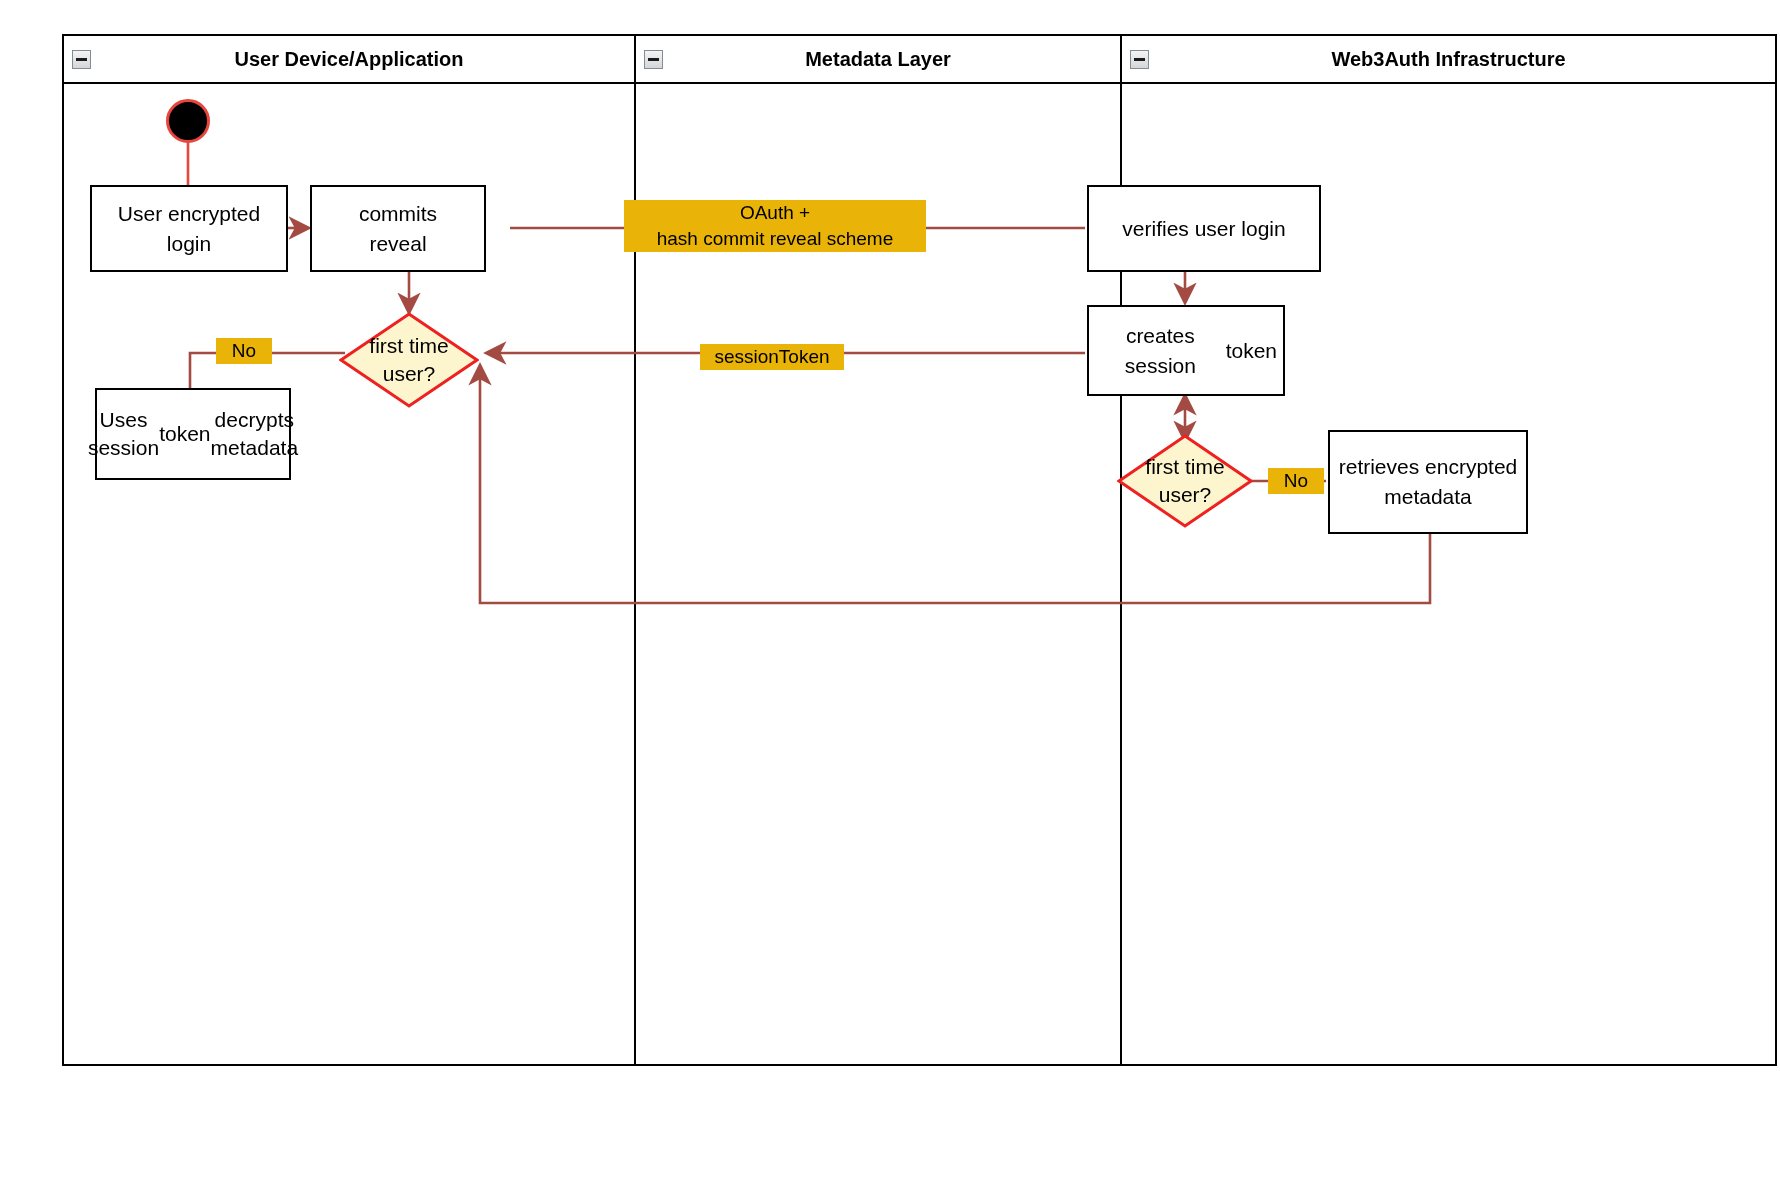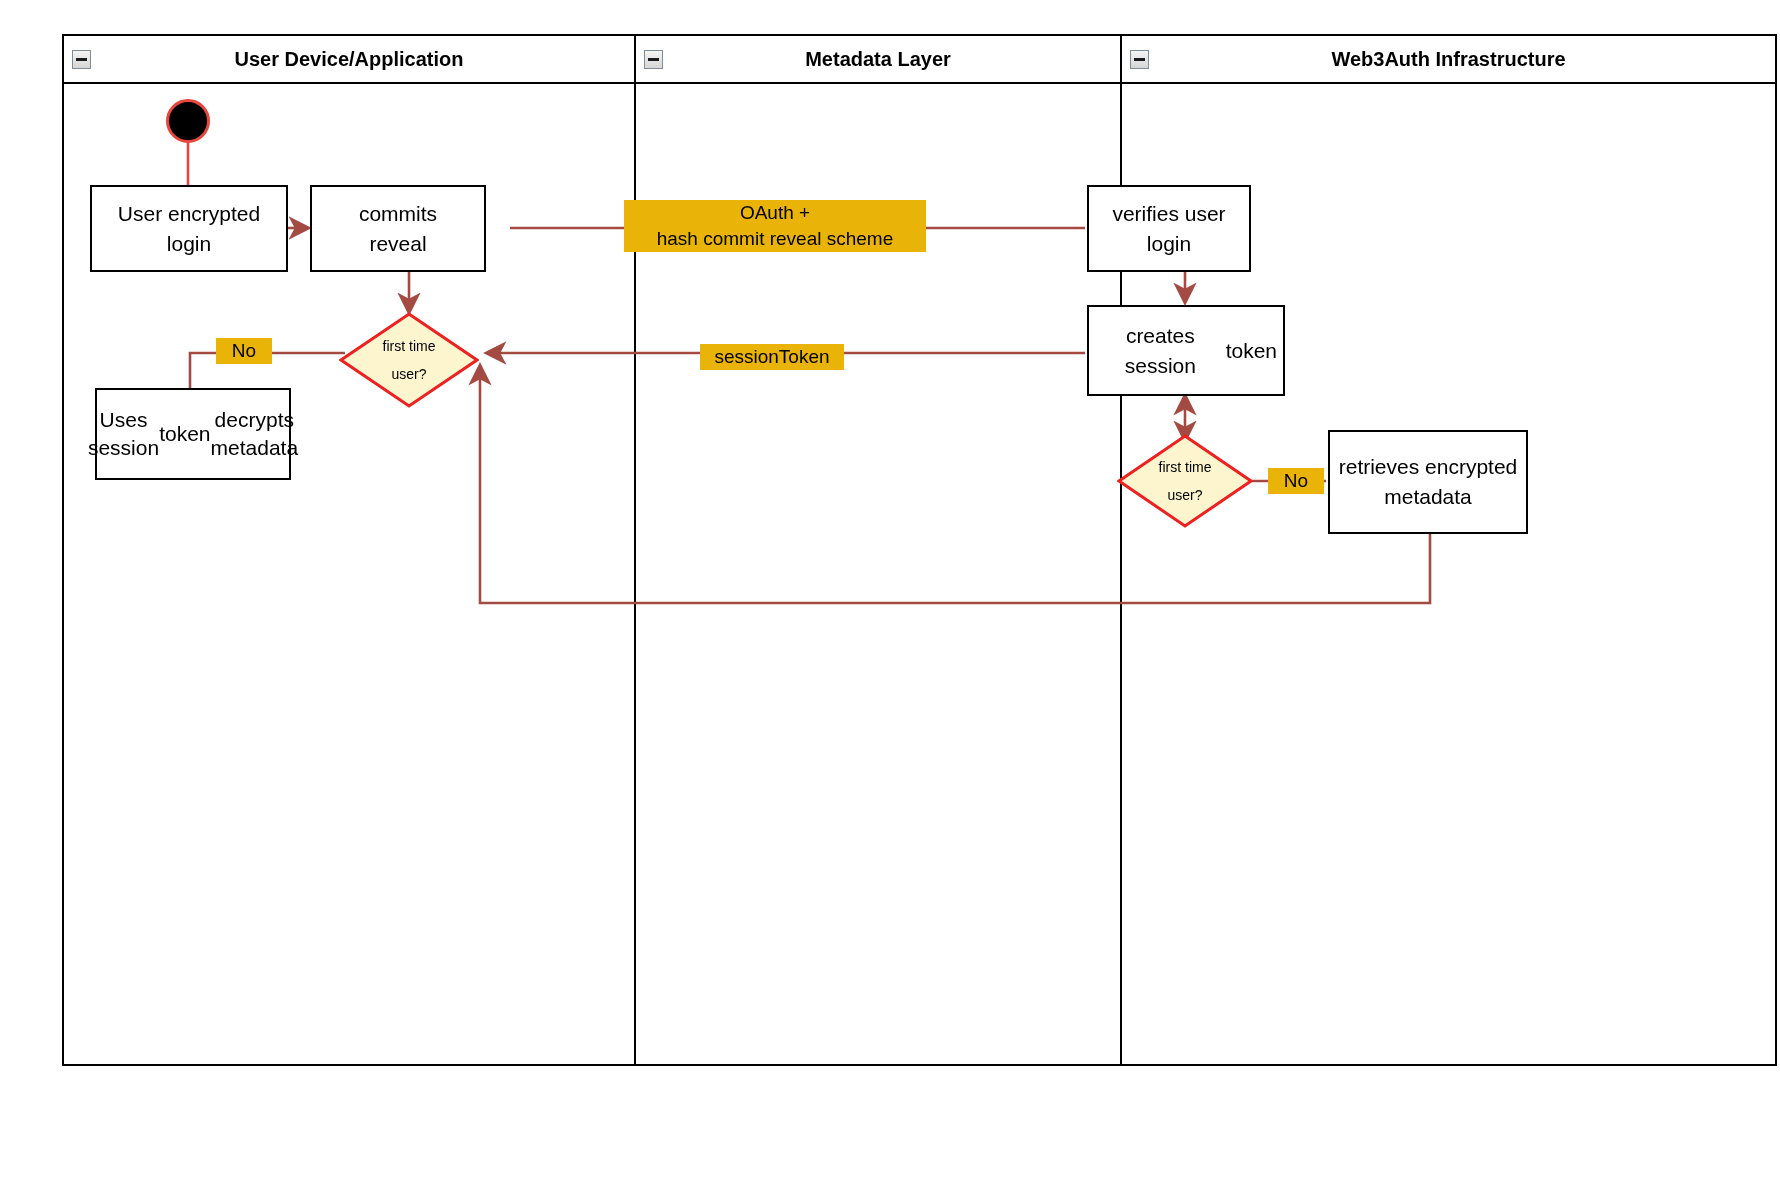--- a/index.html
+++ b/index.html
@@ -24,21 +24,21 @@
   .node{position:absolute;box-sizing:border-box;display:flex;align-items:center;
         justify-content:center;text-align:center;}
   .act{border:2px solid #000;background:#fff;color:#000;font-size:21px;
        line-height:30px;padding:2px 6px;}
   .start-node{border-radius:50%;background:#000;border:3px solid #e8453c;}
 
   .diamond-wrap{position:absolute;}
   .diamond-wrap svg{position:absolute;left:0;top:0;}
   .diamond-label{position:absolute;left:0;top:0;width:100%;height:100%;
       display:flex;flex-direction:column;align-items:center;justify-content:center;
-      font-size:14px;line-height:28px;color:#000;text-align:center;pointer-events:none;}
+      font-size:21px;line-height:28px;color:#000;text-align:center;pointer-events:none;}
 
   
   #edges{position:absolute;left:0;top:0;width:1780px;height:1202px;pointer-events:none;}
 
   .elabel{position:absolute;font-size:19px;color:#000;background:#eab308;
           padding:0 6px;text-align:center;line-height:26px;white-space:pre-line;}
 </style>
 </head>
 <body>
 
@@ -123,21 +123,21 @@
       <span>user?</span>
     </div>
   </div>
 
   <div class="node act" style="left:95px;top:388px;width:196px;height:92px;flex-direction:row;line-height:28px;">
     <span>Uses session</span>
     <span>token</span>
     <span>decrypts metadata</span>
   </div>
 
-  <div class="node act" style="left:1087px;top:185px;width:164px;height:87px;">
+  <div class="node act" style="left:1087px;top:185px;width:234px;height:87px;">
     <span>verifies user login</span>
   </div>
 
   <div class="node act" style="left:1087px;top:305px;width:198px;height:91px;flex-direction:row;">
     <span>creates session</span>
     <span>token</span>
   </div>
 
   <div class="diamond-wrap" style="left:1117px;top:434px;width:136px;height:94px;">
     <svg width="136" height="94" viewBox="0 0 136 94">

